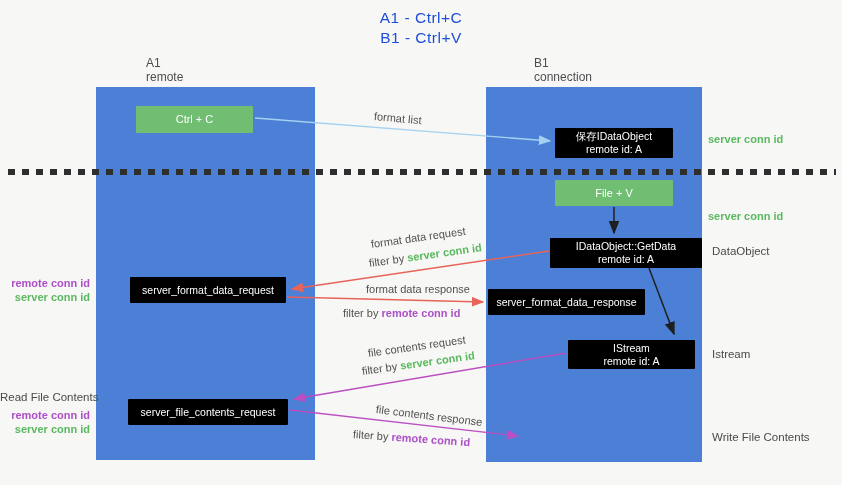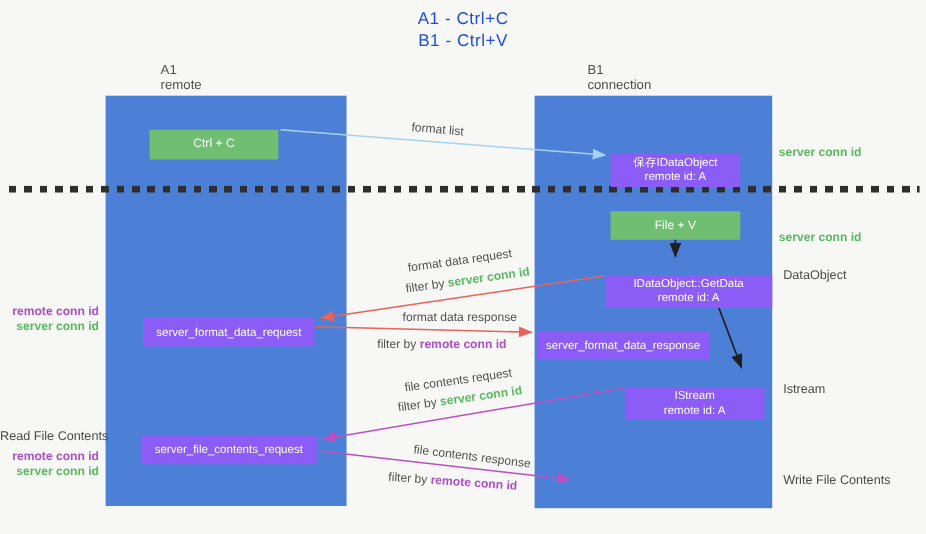--- a/index.html
+++ b/index.html
@@ -20,23 +20,23 @@
   .lane{position:absolute;background:#4b80d6;}
   .lane-left{left:96px;top:87px;width:219px;height:373px;}
   .lane-right{left:486px;top:87px;width:216px;height:375px;}
   .divider{
     position:absolute;left:8px;top:169px;width:828px;height:6px;
     background:repeating-linear-gradient(90deg,#2e2e2e 0 7px,transparent 7px 14px);
   }
   .arrows{position:absolute;left:0;top:0;width:842px;height:485px;pointer-events:none;}
   .node{
     position:absolute;display:flex;flex-direction:column;align-items:center;justify-content:center;
-    color:#fff;font-size:11px;line-height:13px;text-align:center;border-radius:1px;margin-top:12px;
+    color:#fff;font-size:11px;line-height:13px;text-align:center;border-radius:1px;
   }
-  .node.orange{background:#8b5cf6;}
+  .node.orange{background:#000000;}
   .node.green{background:#6fbe71;}
   .node .sm{font-size:10.5px;}
   .ann{position:absolute;font-size:11px;line-height:13px;white-space:nowrap;}
   .ann.dark{color:#4a4a4a;font-size:11.5px;}
   .ann.green{color:#5ab95f;font-weight:bold;}
   .ann.purple{color:#ad50c8;font-weight:bold;}
   .ann.right{text-align:right;}
   .alabel{
     position:absolute;font-size:11px;line-height:13px;color:#515151;white-space:nowrap;
     transform-origin:left center;
@@ -116,21 +116,21 @@
 
   <div class="node orange" style="left:488px;top:289px;width:157px;height:26px;">
     <span class="sm">server_format_data_response</span>
   </div>
 
   <div class="node orange" style="left:568px;top:340px;width:127px;height:29px;">
     <span class="sm">IStream</span>
     <span class="sm">remote id: A</span>
   </div>
 
-  <div class="node orange" style="left:128px;top:384px;width:160px;height:26px;">
+  <div class="node orange" style="left:128px;top:399px;width:160px;height:26px;">
     <span class="sm">server_file_contents_request</span>
   </div>
 
 
   <div class="ann green" style="left:708px;top:133px;">server conn id</div>
   <div class="ann green" style="left:708px;top:210px;">server conn id</div>
   <div class="ann dark" style="left:712px;top:245px;">DataObject</div>
   <div class="ann dark" style="left:712px;top:348px;">Istream</div>
   <div class="ann dark" style="left:712px;top:431px;">Write File Contents</div>
 

